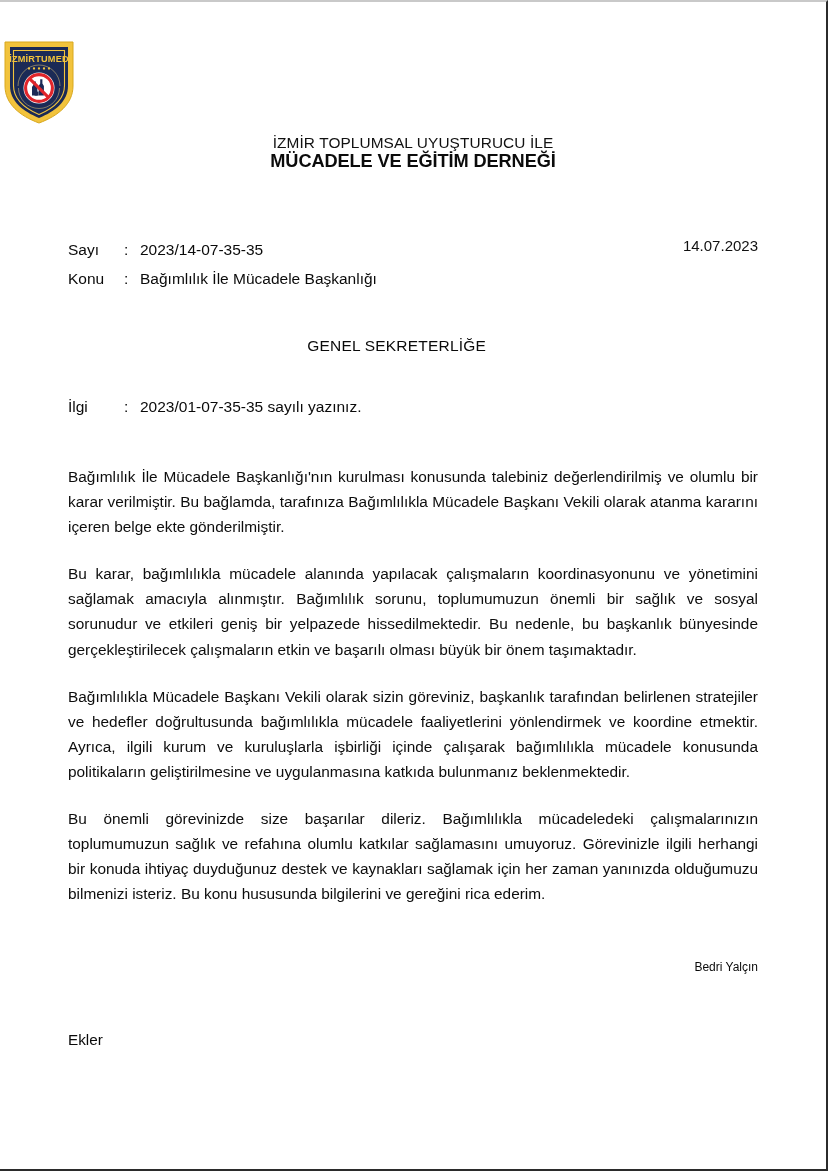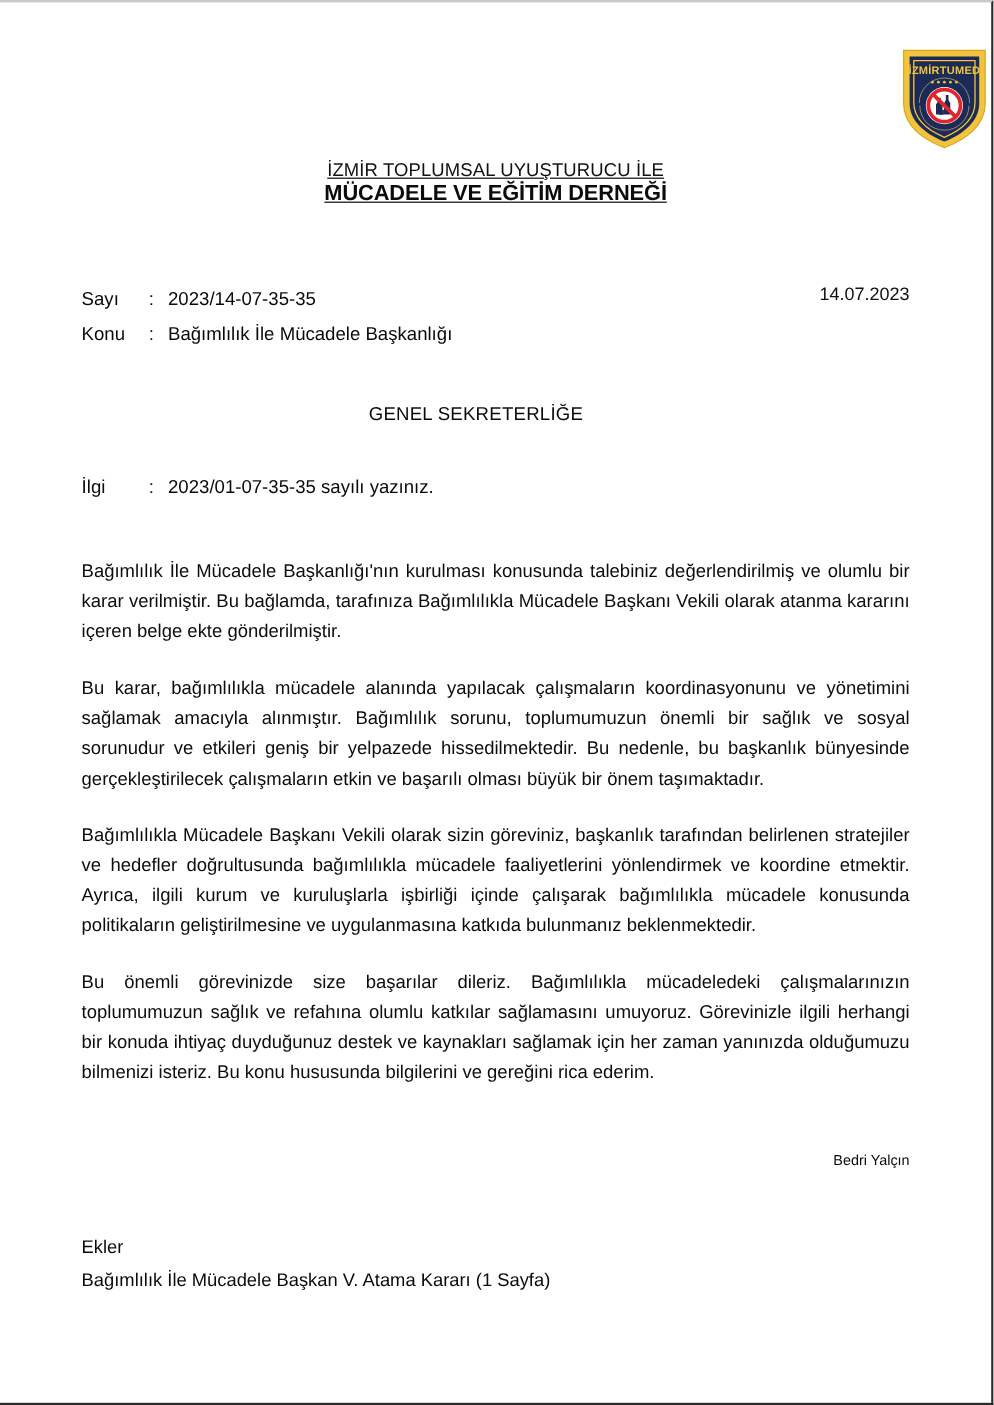--- a/index.html
+++ b/index.html
@@ -25,27 +25,26 @@
     overflow: hidden;
   }
 
   
   .letterhead {
     padding-top: 34px;
     text-align: center;
   }
   .logo-wrap {
     display: flex;
-    justify-content: flex-end;
+    justify-content: flex-start;
     align-items: center;
   }
   .org-name {
     margin-top: 7px;
     line-height: 1.06;
-    text-decoration: underline;
   }
   .org-line1 {
     font-size: 15.4px;
     letter-spacing: 0.1px;
     font-weight: 400;
     color: #111111;
     white-space: nowrap;
   }
   .org-line2 {
     font-size: 18.2px;
@@ -224,16 +223,15 @@
     <p class="para">Bağımlılıkla Mücadele Başkanı Vekili olarak sizin göreviniz, başkanlık tarafından belirlenen stratejiler ve hedefler doğrultusunda bağımlılıkla mücadele faaliyetlerini yönlendirmek ve koordine etmektir. Ayrıca, ilgili kurum ve kuruluşlarla işbirliği içinde çalışarak bağımlılıkla mücadele konusunda politikaların geliştirilmesine ve uygulanmasına katkıda bulunmanız beklenmektedir.</p>
     <p class="para">Bu önemli görevinizde size başarılar dileriz. Bağımlılıkla mücadeledeki çalışmalarınızın toplumumuzun sağlık ve refahına olumlu katkılar sağlamasını umuyoruz. Görevinizle ilgili herhangi bir konuda ihtiyaç duyduğunuz destek ve kaynakları sağlamak için her zaman yanınızda olduğumuzu bilmenizi isteriz. Bu konu hususunda bilgilerini ve gereğini rica ederim.</p>
   </div>
 
   <div class="signature">
     <div>Bedri Yalçın</div>
   </div>
 
   <div class="attachments">
     <div class="attach-title">Ekler</div>
-    <div>Bağımlılık İle Mücadele Başkan V. Atama Kararı (1 Sayfa)</div>
   </div>
 
 </div>
 
 </body></html>

